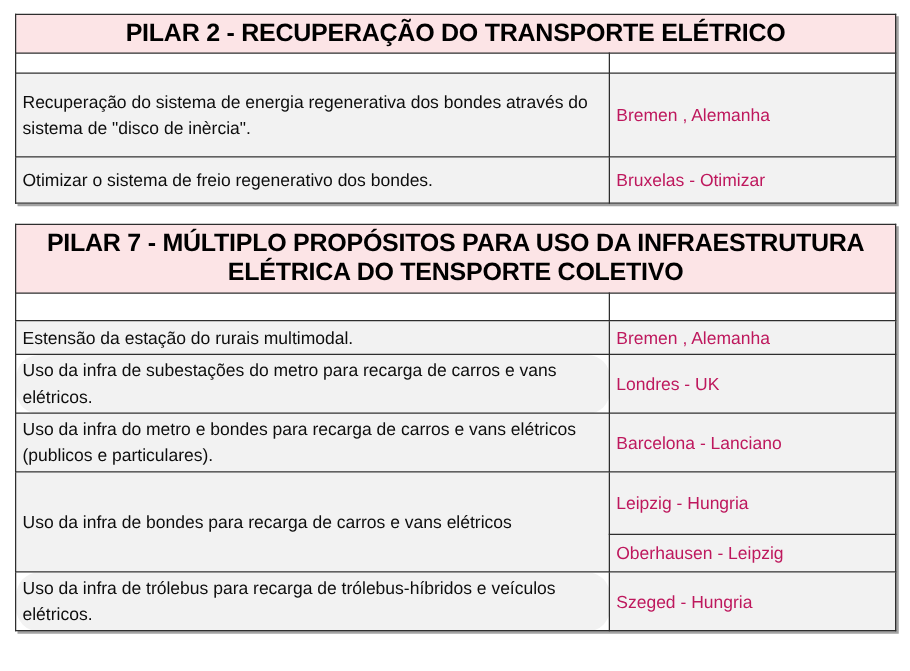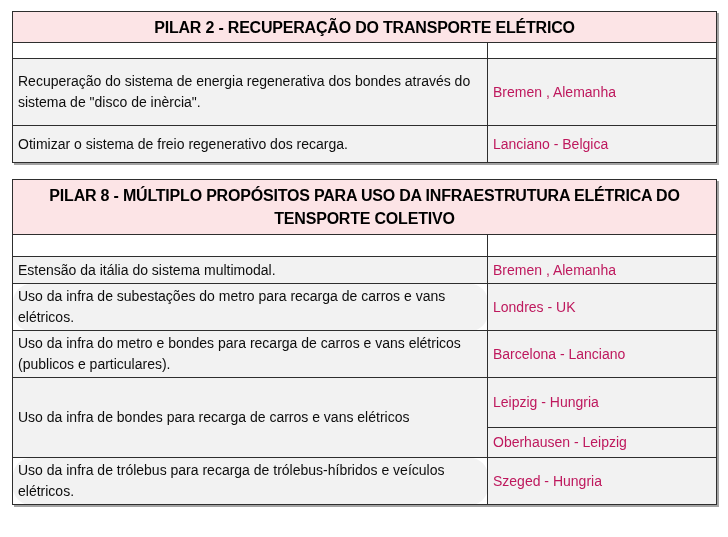--- a/index.html
+++ b/index.html
@@ -31,21 +31,21 @@
     padding: 2px 5px;
     vertical-align: middle;
     overflow: hidden;
   }
   col.c-activity { width: 475px; }
   col.c-location { width: 229px; }
   tr.hdr td {
     background: #fce4e6;
     text-align: center;
     font-weight: bold;
-    font-size: 16px;
+    font-size: 20px;
     line-height: 23px;
     letter-spacing: -0.2px;
     color: #000000;
   }
   tr.hdr-1 td { height: 26px; }
   tr.hdr-2 td { height: 50px; }
   tr.spacer td { background: #ffffff; padding: 0; }
   tr.spacer-1 td { height: 15px; }
   tr.spacer-2 td { height: 21px; }
   td.loc {
@@ -79,41 +79,41 @@
     </tr>
     <tr class="spacer spacer-1">
       <td></td>
       <td></td>
     </tr>
     <tr>
       <td class="h62">Recuperação do sistema de energia regenerativa dos bondes através do sistema de "disco de inèrcia".</td>
       <td class="loc">Bremen , Alemanha</td>
     </tr>
     <tr>
-      <td class="h32">Otimizar o sistema de freio regenerativo dos recarga.</td>
-      <td class="loc">Lanciano - Belgica</td>
+      <td class="h32">Otimizar o sistema de freio regenerativo dos bondes.</td>
+      <td class="loc">Bruxelas - Otimizar</td>
     </tr>
   </tbody>
     </table>
 
   <table class="tbl">
     <colgroup>
         <col class="c-activity">
         <col class="c-location">
       </colgroup>
     <tbody>
         <tr class="hdr hdr-2">
-      <td colspan="2">PILAR 8 - MÚLTIPLO PROPÓSITOS PARA USO DA INFRAESTRUTURA ELÉTRICA DO TENSPORTE COLETIVO</td>
+      <td colspan="2">PILAR 7 - MÚLTIPLO PROPÓSITOS PARA USO DA INFRAESTRUTURA ELÉTRICA DO TENSPORTE COLETIVO</td>
     </tr>
     <tr class="spacer spacer-2">
       <td></td>
       <td></td>
     </tr>
     <tr>
-      <td class="h22">Estensão da itália do sistema multimodal.</td>
+      <td class="h22">Estensão da estação do rurais multimodal.</td>
       <td class="loc">Bremen , Alemanha</td>
     </tr>
     <tr>
       <td class="h41">Uso da infra de subestações do metro para recarga de carros e vans elétricos.</td>
       <td class="loc">Londres - UK</td>
     </tr>
     <tr>
       <td class="h40">Uso da infra  do metro e bondes para recarga de carros e vans elétricos (publicos e particulares).</td>
       <td class="loc">Barcelona - Lanciano</td>
     </tr>

